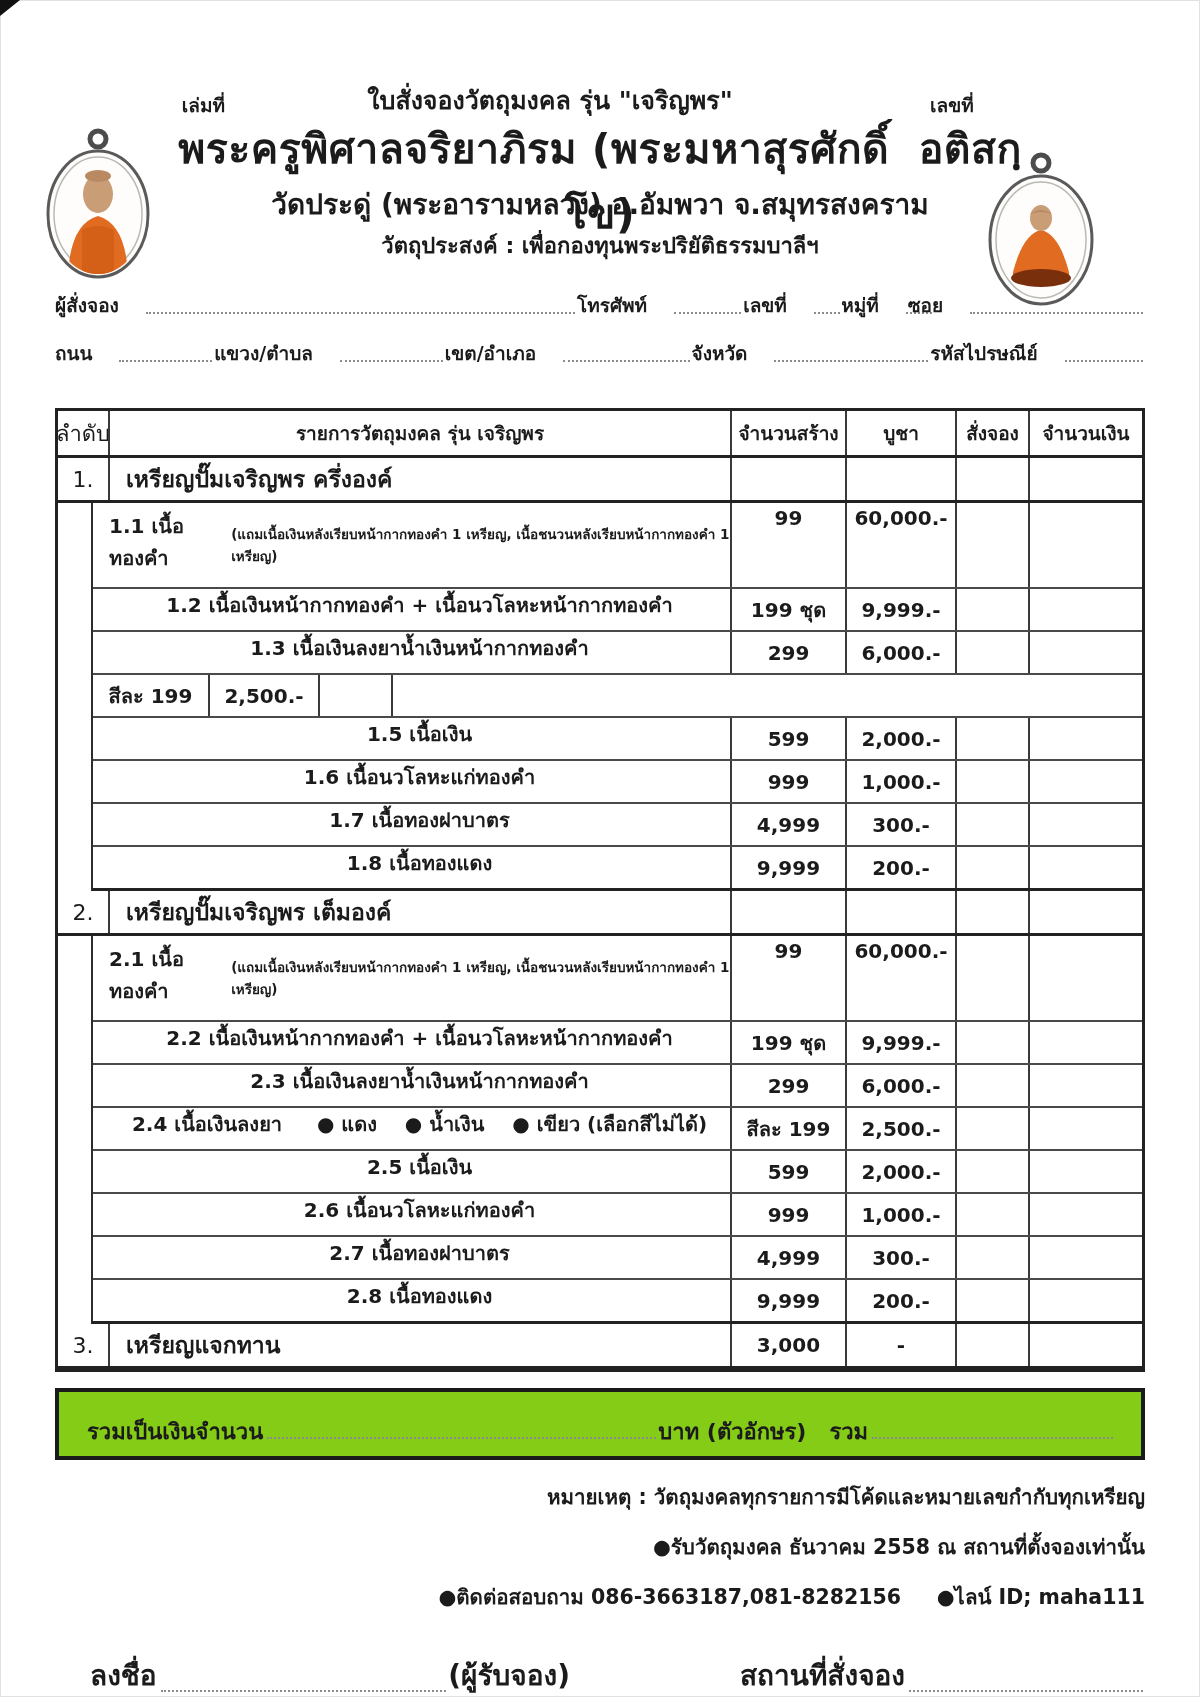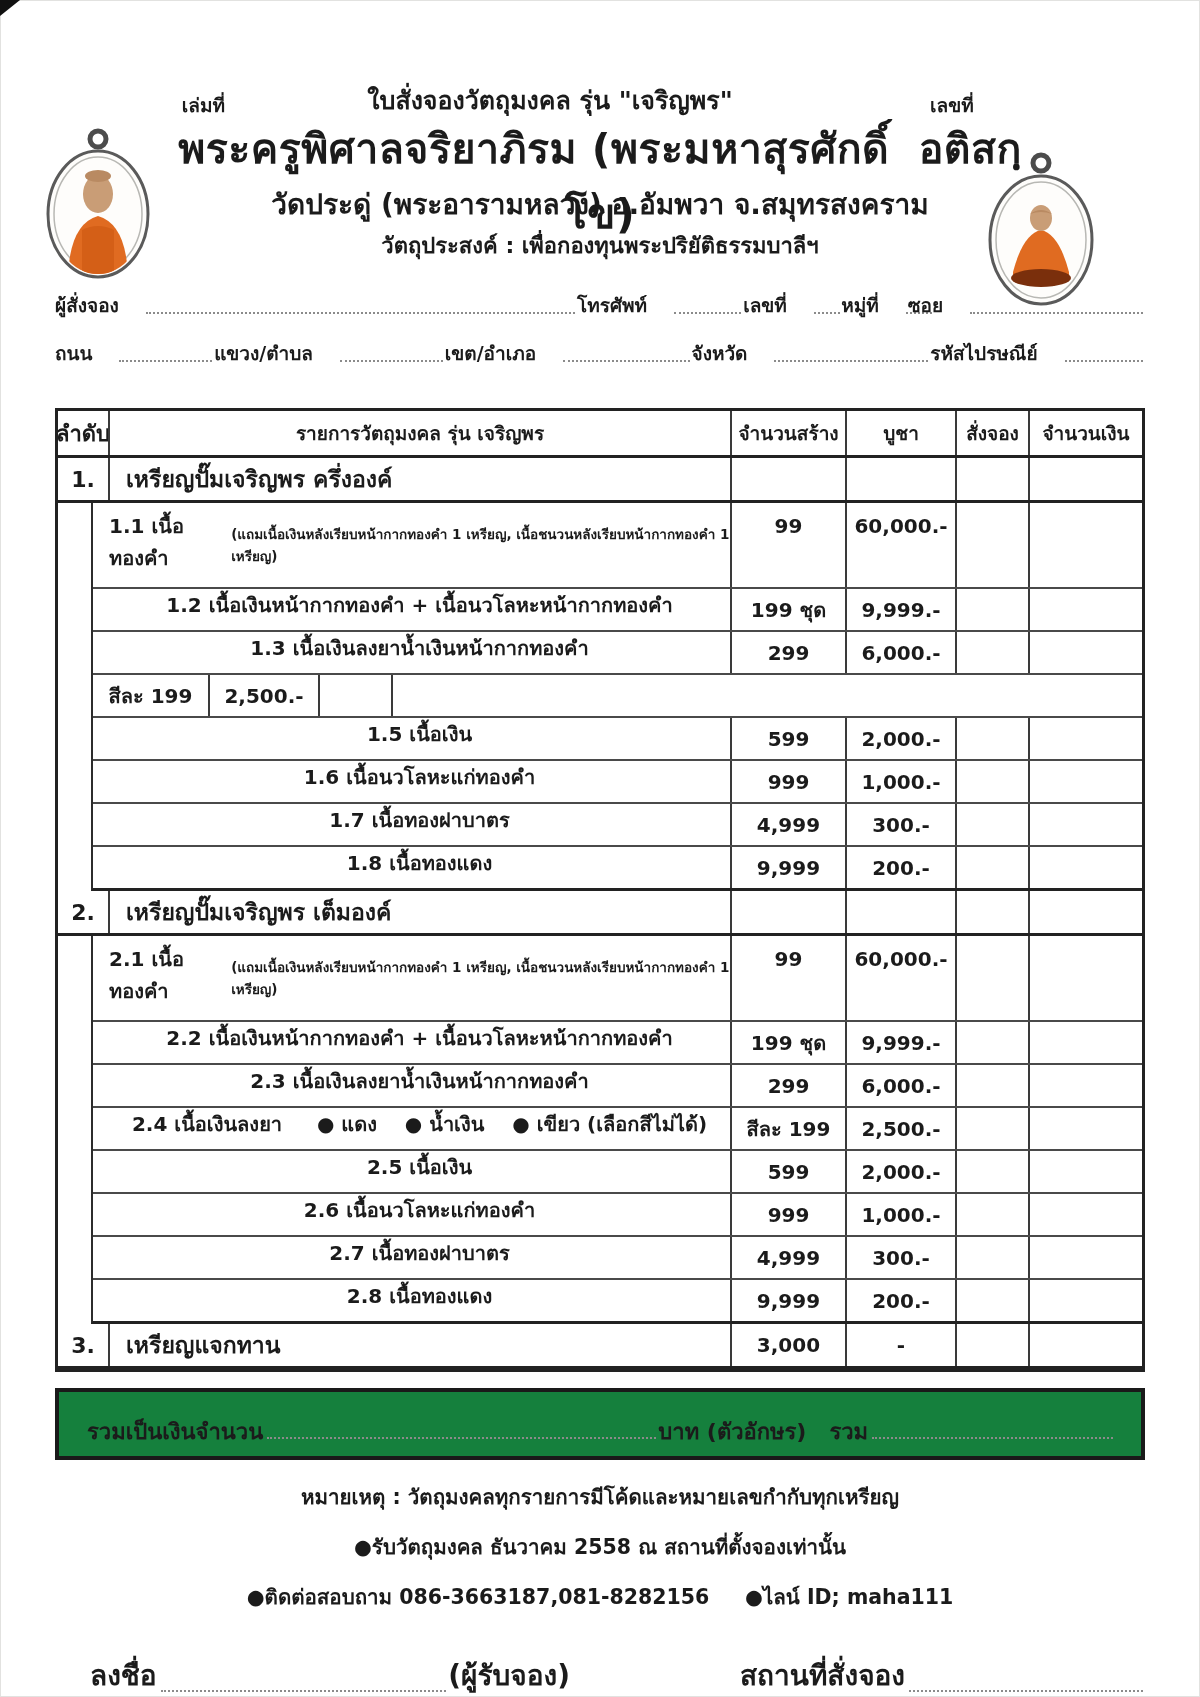--- a/index.html
+++ b/index.html
@@ -35,55 +35,55 @@
   .field .lbl{font-size:19px;font-weight:700;white-space:nowrap;line-height:1.25;}
   .dots{flex:1;border-bottom:2px dotted #8b8b8b;height:3px;margin:0 2px 4px 4px;min-width:26px;}
 
   
   .flow{position:absolute;top:408px;left:55px;width:1090px;}
   .tbl{border:3px solid #222;box-sizing:border-box;background:#fff;}
   .trow{display:flex;align-items:stretch;}
   .cell{display:flex;align-items:center;justify-content:center;box-sizing:border-box;
     border-left:2px solid #3a3a3a;min-width:0;}
   .cell:first-child{border-left:none;}
-  .c-no{width:50px;font-size:22px;font-weight:700;}
+  .c-no{width:50px;font-size:22px;font-weight:400;}
   .c-name{width:622px;justify-content:flex-start;padding-left:16px;}
   .c-qty{width:115px;}
   .c-price{width:110px;}
   .c-ord{width:73px;}
   .c-amt{flex:1;}
   .head-row{height:44px;border-bottom:3px solid #222;font-size:19px;font-weight:700;}
   .head-row .c-name{justify-content:center;padding-left:0;}
   .section-row{min-height:42px;font-size:23px;font-weight:700;border-bottom:3px solid #222;}
   .section-row .c-name{font-size:23px;}
   .section-row .c-qty,.section-row .c-price{font-size:20px;}
   .subwrap{margin-left:33px;border-left:2.5px solid #2c2c2c;border-bottom:3px solid #222;}
   .item-row{min-height:41px;font-size:20px;font-weight:700;}
   .item-row + .item-row{border-top:2px solid #4a4a4a;}
   .item-row .c-name2{width:637px;justify-content:flex-start;padding-left:16px;
     flex-direction:row;align-items:flex-start;justify-content:center;}
   .item-row.has-note{min-height:84px;}
-  .item-row.has-note .cell{align-items:flex-start;padding-top:11px;}
+  .item-row.has-note .cell{align-items:flex-start;padding-top:3px;}
   .item-row.has-note .c-name2{padding-top:7px;}
   .item-name-line{white-space:pre-wrap;}
   .opt{white-space:pre-wrap;}
   .item-note{font-size:13.5px;font-weight:600;margin-top:13px;white-space:pre-wrap;}
   .num{font-size:20px;font-weight:700;}
 
   
-  .total-box{margin-top:16px;border:4px solid #1a1a1a;background:#15803d;height:72px;
+  .total-box{margin-top:16px;border:4px solid #1a1a1a;background:#84cc16;height:72px;
     box-sizing:border-box;display:flex;align-items:flex-end;padding:0 26px 12px 28px;}
   .total-box .lbl{font-size:22px;font-weight:700;white-space:pre-wrap;line-height:1.1;}
   .total-box .dots{margin-bottom:5px;}
   .tdots-1{flex:2.1;}
   .tdots-2{flex:1.3;}
 
   
   .notes{margin-top:20px;text-align:center;}
-  .note-line{margin:0 0 17px 0;font-size:20.5px;font-weight:700;white-space:pre-wrap;}
+  .note-line{margin:0 0 17px 0;font-size:20.5px;font-weight:700;white-space:pre-wrap;text-align:right;}
 
   
   .sig-row{margin-top:40px;display:flex;justify-content:space-between;align-items:flex-end;}
   .sig-left{display:flex;align-items:flex-end;width:480px;margin-left:35px;}
   .sig-right{display:flex;align-items:flex-end;width:405px;}
   .sig-row .lbl{font-size:28px;font-weight:700;white-space:nowrap;}
   .sig-row .dots{margin-bottom:5px;}
 </style>
 </head>
 <body>

